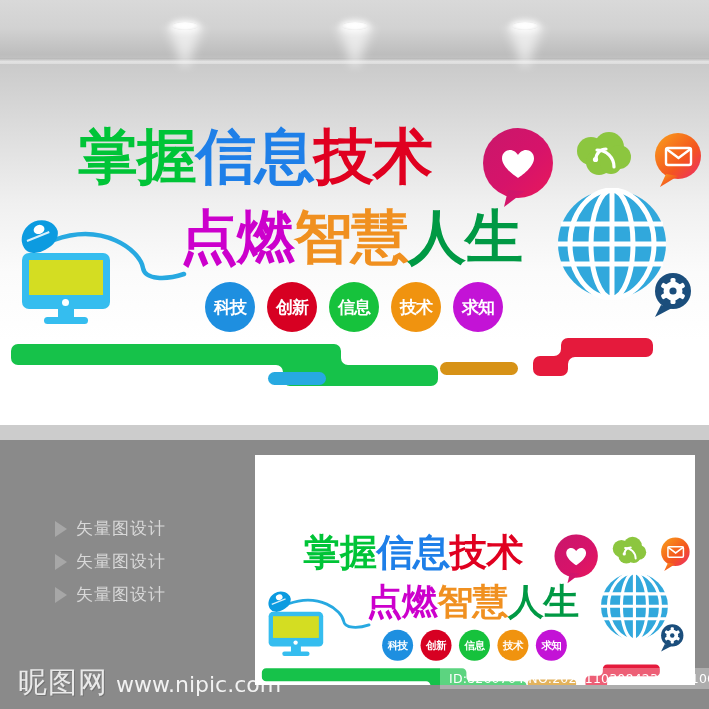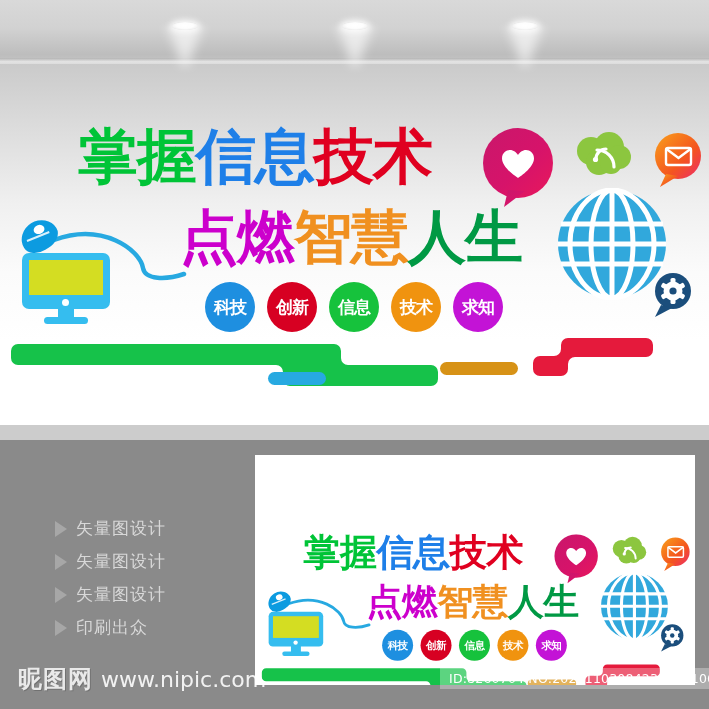--- a/index.html
+++ b/index.html
@@ -63,21 +63,21 @@
   .lower{position:absolute;left:0;top:425px;width:709px;height:284px;background:#8a8a8a;}
   .lower-top-strip{position:absolute;left:0;top:0;width:709px;height:15px;background:#cccccc;}
   .feature-list{position:absolute;left:55px;top:512px;width:200px;}
   .feat{display:flex;align-items:center;gap:9px;height:33px;}
   .tri{width:0;height:0;border-top:8px solid transparent;border-bottom:8px solid transparent;
     border-left:12px solid #a7a7a7;}
   .feat-label{color:#d8d8d8;font-size:17px;letter-spacing:1px;
     font-family:"DejaVu Sans","Liberation Sans",sans-serif;}
 
   .brand{position:absolute;left:18px;top:663px;display:flex;align-items:baseline;gap:8px;}
-  .brand-cn{color:#e9e9e9;font-size:24px;font-weight:700;letter-spacing:1px;
+  .brand-cn{color:#e9e9e9;font-size:29px;font-weight:400;letter-spacing:1px;
     text-shadow:1px 1px 0 rgba(0,0,0,.18);}
   .brand-url{color:#f2f2f2;font-size:22px;letter-spacing:0px;
     font-family:"DejaVu Sans","Liberation Sans",sans-serif;}
 
   
   .preview{position:absolute;left:255px;top:455px;width:440px;height:230px;background:#fff;overflow:hidden;}
   .pv-inner{position:absolute;left:0;top:0;width:709px;height:425px;
     transform:scale(0.62);transform-origin:0 0;}
   .pv-flat{position:absolute;left:0;top:0;width:709px;height:425px;background:#fff;}
   .idtag{position:absolute;left:440px;top:668px;padding:3px 9px;background:rgba(255,255,255,.30);
@@ -232,24 +232,20 @@
       <span class="feat-label">矢量图设计</span>
     </div>
     <div class="feat">
       <div class="tri"></div>
       <span class="feat-label">矢量图设计</span>
     </div>
     <div class="feat">
       <div class="tri"></div>
       <span class="feat-label">矢量图设计</span>
     </div>
-    <div class="feat">
-      <div class="tri"></div>
-      <span class="feat-label">印刷出众</span>
-    </div>
   </div>
 
   <div class="brand">
     <span class="brand-cn">昵图网</span>
     <span class="brand-url">www.nipic.com</span>
   </div>
 
   <div class="preview">
     <div class="pv-inner">
       <div class="pv-flat"></div>

